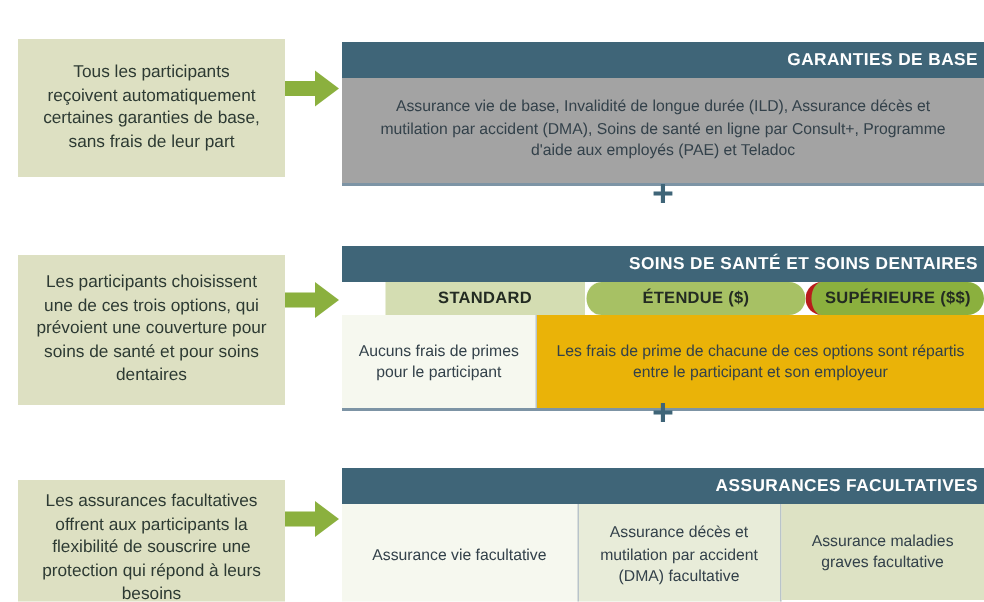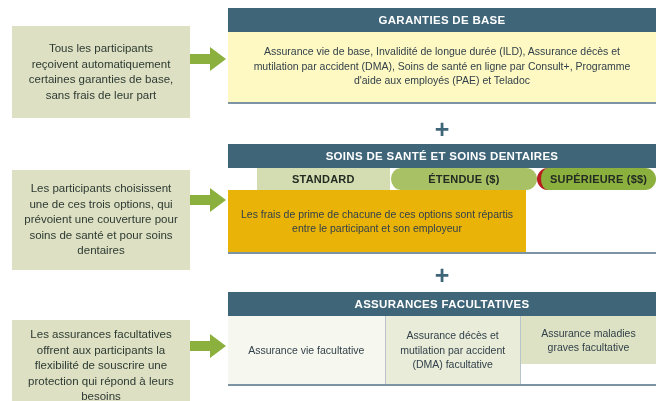--- a/index.html
+++ b/index.html
@@ -53,28 +53,29 @@
     width: 428px;
     box-sizing: border-box;
     border-bottom: 2px solid #7d94a5;
   }
   .panel-header {
     background: #3f6578;
     color: #ffffff;
     font-size: 11.5px;
     font-weight: bold;
     letter-spacing: 0.3px;
-    text-align: center;
+    text-align: right;
     padding: 6px 4px 6px 4px;
     box-sizing: border-box;
+    margin-top: 20px;
   }
 
   
   .panel-body-plain {
-    background: #fef9c3;
+    background: #a3a3a3;
     font-size: 10.5px;
     line-height: 14.5px;
     text-align: center;
     padding: 12px 22px 14px 22px;
     box-sizing: border-box;
     color: #33414a;
   }
 
   
   .col-head-row {
@@ -111,21 +112,21 @@
     padding: 10px 10px;
   }
 
   
   .cell.m1 { background: #f6f8ef; width: 130px; height: 62px; border-right: 1px solid #b9c4ca; }
   .cell.m2 { background: #eab308; width: 298px; height: 62px; }
 
   
   .cell.b1 { background: #f6f8ef; width: 168px; height: 68px; border-right: 1px solid #b9c4ca; }
   .cell.b2 { background: #e8ecd9; width: 144px; height: 68px; border-right: 1px solid #b9c4ca; }
-  .cell.b3 { background: #dde2c4; width: 144px; height: 48px; }
+  .cell.b3 { background: #dde2c4; width: 144px; height: 64px; }
 
   
   .plus {
     position: absolute;
     left: 0;
     width: 656px;
     text-align: center;
     color: #3f6578;
     font-size: 25px;
     font-weight: bold;
@@ -166,20 +167,21 @@
   </div>
 
   <div class="panel" style="top:144px;">
     <div class="panel-header">SOINS DE SANTÉ ET SOINS DENTAIRES</div>
     <div class="col-head-row">
       <div class="col-head c1">STANDARD</div>
       <div class="col-head c2">ÉTENDUE ($)</div>
       <div class="col-head c3">SUPÉRIEURE ($$)</div>
     </div>
     <div class="cell-row">
+      <div class="cell m1">Aucuns frais de primes pour le participant</div>
       <div class="cell m2">Les frais de prime de chacune de ces options sont répartis entre le participant et son employeur</div>
     </div>
   </div>
 
   <div class="plus" style="top:263px; left:228px; width:428px;">+</div>
 
   <div class="note-box" style="top:300px; height:92px; width:178px;">
     <span>Les assurances facultatives offrent aux participants la flexibilité de souscrire une protection qui répond à leurs besoins</span>
   </div>
 

